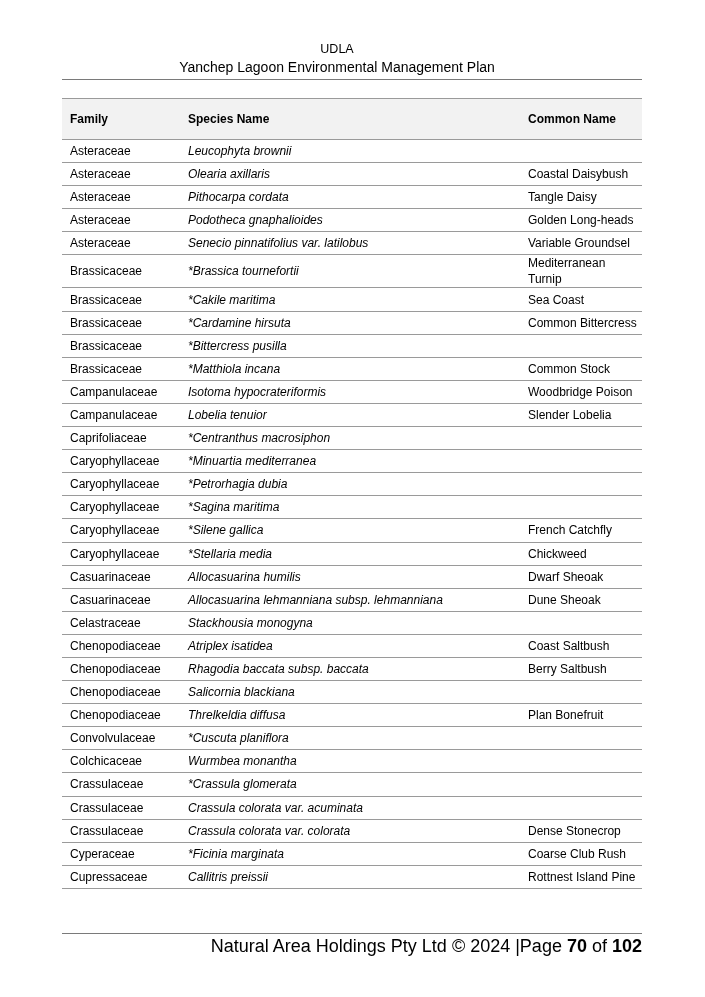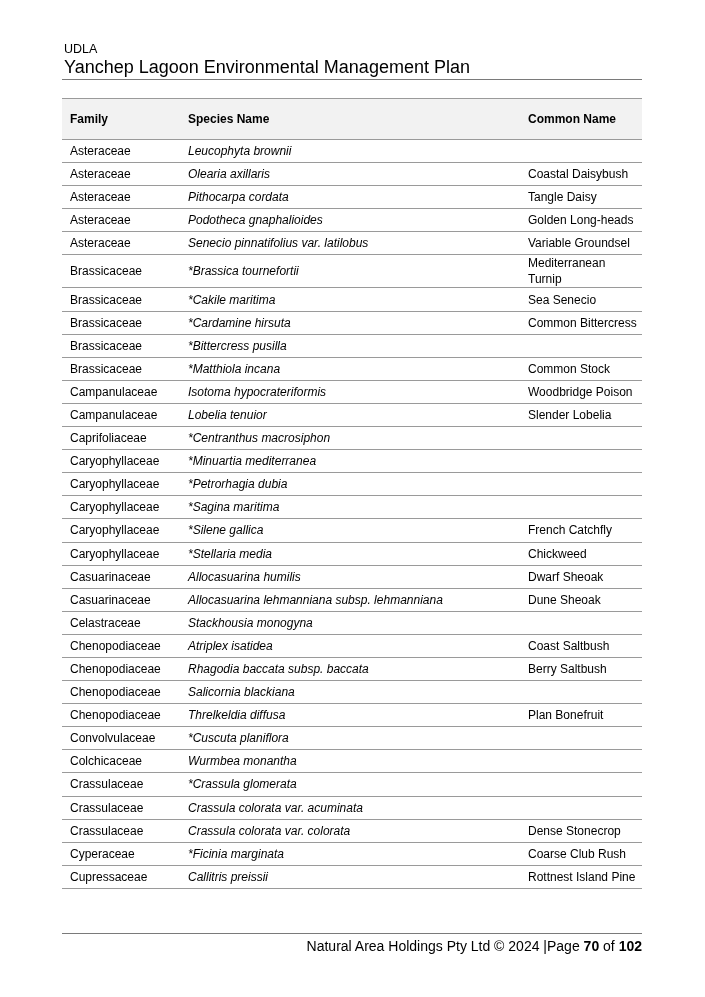--- a/index.html
+++ b/index.html
@@ -1,43 +1,43 @@
 <!DOCTYPE html>
 <html><head>
 <meta charset="utf-8">
 <style>
   html, body { margin: 0; padding: 0; background: #ffffff; }
   body {
     width: 705px; height: 997px; position: relative; overflow: hidden;
     font-family: "Liberation Sans", "DejaVu Sans", sans-serif;
     color: #000; font-size: 12px;
   }
-  .header { position: absolute; left: 64px; top: 40px; width: 578px; }
+  .header { position: absolute; left: 48px; top: 40px; width: 578px; text-align: center; }
   .header .org { font-size: 12.5px; line-height: 18px; margin: 0; }
-  .header .title { font-size: 18px; line-height: 18px; margin: 0; }
+  .header .title { font-size: 14px; line-height: 18px; margin: 0; }
   .header-rule { position: absolute; left: 62px; top: 79px; width: 580px; height: 0; border-top: 1px solid #7a7a7a; }
 
   table.species {
     position: absolute; left: 62px; top: 98px; width: 580px;
     border-collapse: collapse; table-layout: fixed;
   }
   table.species th, table.species td {
     text-align: left; vertical-align: middle; padding: 0 0 0 8px;
     font-size: 12px; line-height: 16px;
   }
   table.species thead tr { background: #f2f2f2; height: 41px; }
   table.species thead th { font-weight: bold; border-top: 1px solid #9a9a9a; border-bottom: 1px solid #9a9a9a; }
   table.species tbody tr { height: 23.1px; }
   table.species tbody tr.tall { height: 32px; }
   table.species tbody td { border-bottom: 1px solid #9a9a9a; }
   table.species td.sp { font-style: italic; }
   col.c1 { width: 118px; } col.c2 { width: 340px; } col.c3 { width: 122px; }
 
   .footer-rule { position: absolute; left: 62px; top: 933px; width: 580px; border-top: 1px solid #7a7a7a; }
-  .footer { position: absolute; right: 63px; top: 937px; font-size: 14px; line-height: 18px; white-space: nowrap; }
+  .footer { position: absolute; right: 63px; top: 937px; font-size: 18px; line-height: 18px; white-space: nowrap; }
   .footer b { font-weight: bold; }
 </style>
 </head>
 <body>
 
 <div class="header">
   <p class="org">UDLA</p>
   <p class="title">Yanchep Lagoon Environmental Management Plan</p>
 </div>
 <div class="header-rule"></div>
@@ -82,21 +82,21 @@
         <td>Variable Groundsel</td>
       </tr>
       <tr class="tall">
         <td>Brassicaceae</td>
         <td class="sp">*Brassica tournefortii</td>
         <td>Mediterranean Turnip</td>
       </tr>
       <tr>
         <td>Brassicaceae</td>
         <td class="sp">*Cakile maritima</td>
-        <td>Sea Senecio</td>
+        <td>Sea Coast</td>
       </tr>
       <tr>
         <td>Brassicaceae</td>
         <td class="sp">*Cardamine hirsuta</td>
         <td>Common Bittercress</td>
       </tr>
       <tr>
         <td>Brassicaceae</td>
         <td class="sp">*Bittercress pusilla</td>
         <td></td>

